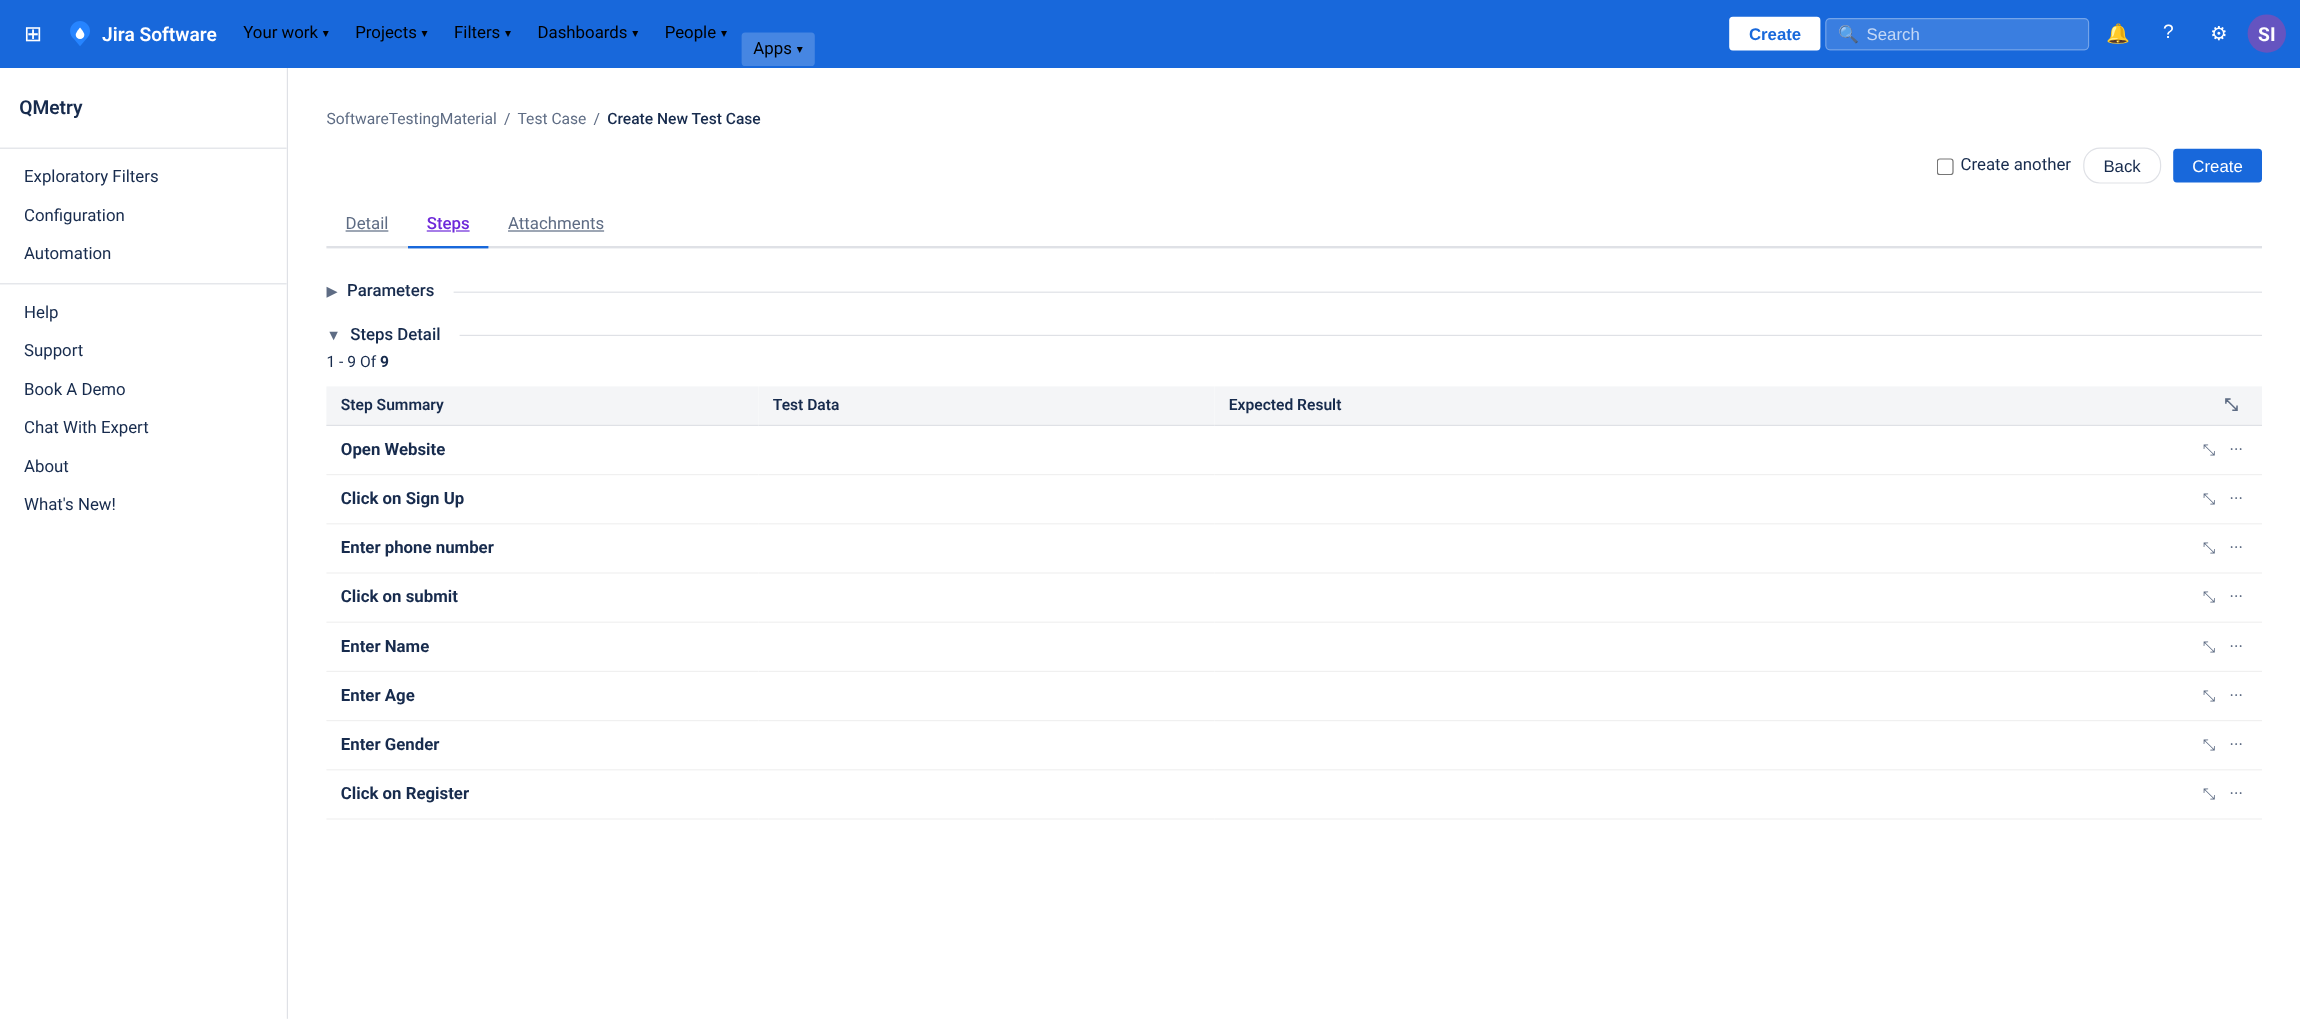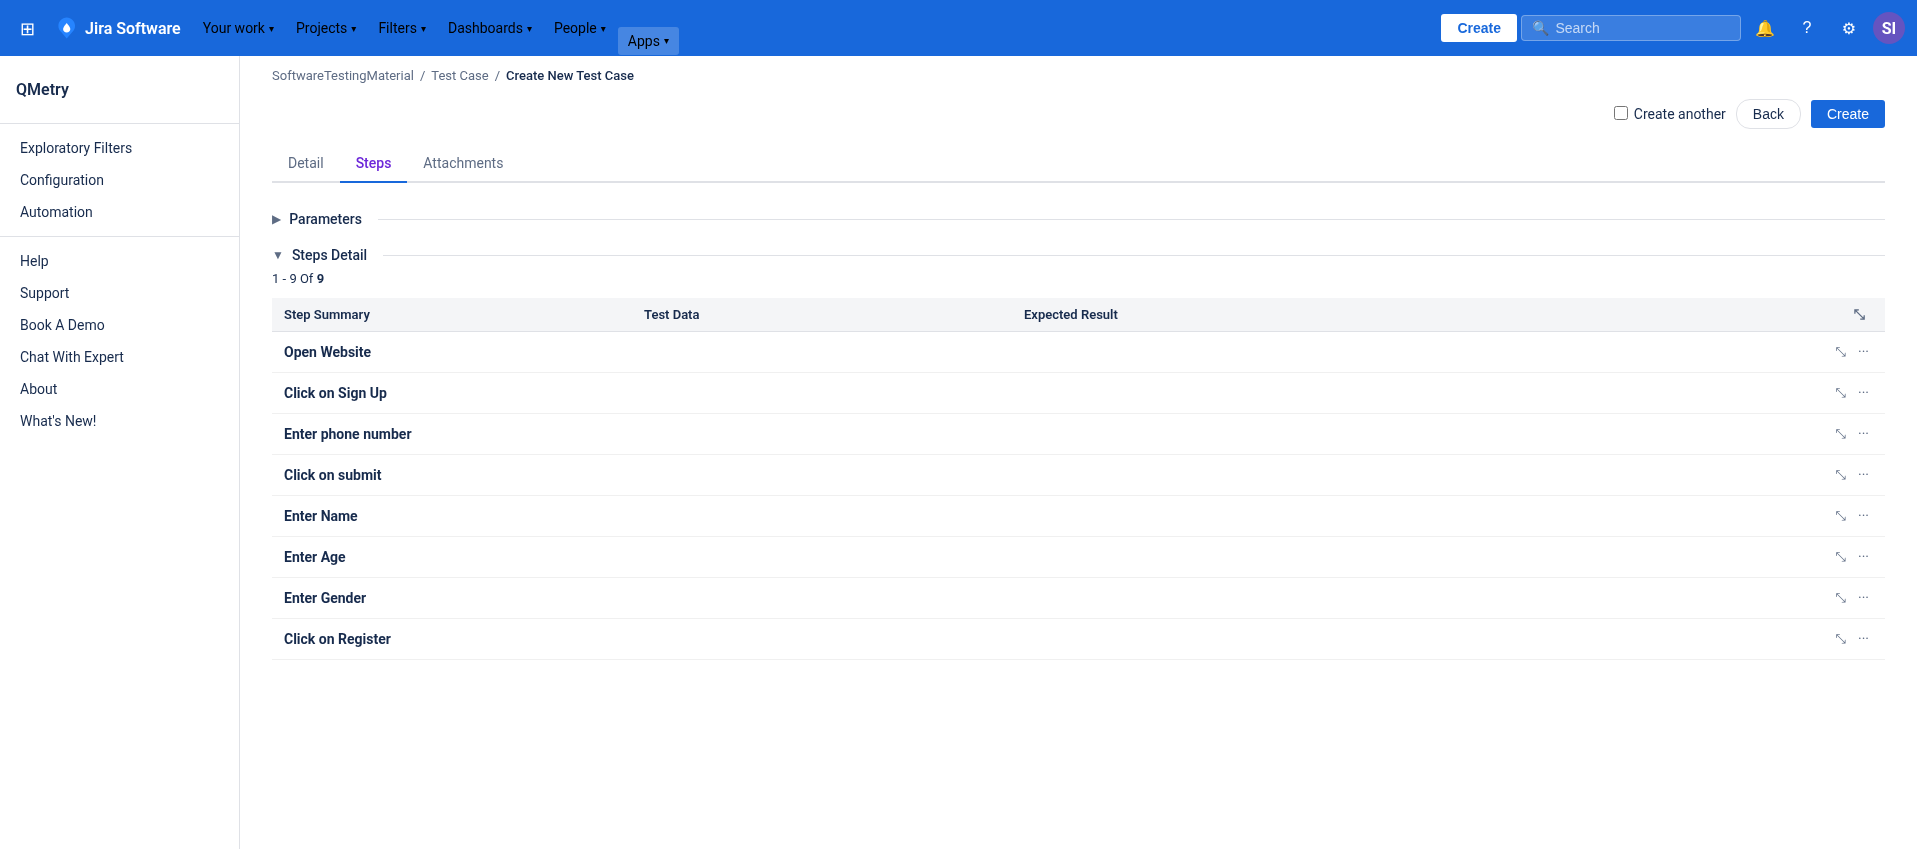--- a/index.html
+++ b/index.html
@@ -60,47 +60,47 @@
       padding: 8px 16px 16px; font-size: 16px; font-weight: 600; color: #172b4d;
     }
     .sidebar-item {
       padding: 8px 20px; cursor: pointer; color: #172b4d; font-size: 14px;
       border-radius: 0;
     }
     .sidebar-item.active { background: #e8edff; color: #1868db; font-weight: 500; }
     .sidebar-divider { border: none; border-top: 1px solid #dfe1e6; margin: 8px 0; }
 
     
-    .main { margin-left: 240px; flex: 1; padding: 12px 32px; }
+    .main { margin-left: 240px; flex: 1; padding: 36px 32px; }
 
     
     .breadcrumb { display: flex; align-items: center; gap: 6px; font-size: 13px; color: #5e6c84; margin-bottom: 16px; }
     .breadcrumb a { color: #5e6c84; text-decoration: none; }
     .breadcrumb-sep { color: #5e6c84; }
     .breadcrumb-current { color: #172b4d; font-weight: 500; }
 
     
     .header-row { display: flex; align-items: center; justify-content: space-between; margin-bottom: 16px; }
     .header-actions { display: flex; align-items: center; gap: 10px; }
-    .create-another { display: flex; align-items: flex-start; gap: 6px; font-size: 14px; color: #172b4d; }
+    .create-another { display: flex; align-items: flex-end; gap: 6px; font-size: 14px; color: #172b4d; }
     .create-another input[type=checkbox] { width: 14px; height: 14px; }
     .btn-back {
       background: transparent; border: 1px solid #dfe1e6; color: #172b4d;
       padding: 6px 16px; border-radius: 14px; cursor: pointer; font-size: 14px;
     }
     .btn-create {
       background: #1868db; color: #fff; border: none;
       padding: 6px 16px; border-radius: 3px; cursor: pointer; font-size: 14px; font-weight: 500;
     }
 
     
     .tabs { display: flex; border-bottom: 2px solid #dfe1e6; margin-bottom: 20px; }
     .tab {
       padding: 10px 16px; cursor: pointer; font-size: 14px; color: #5e6c84;
-      border-bottom: 2px solid transparent; margin-bottom: -2px;
+      border-bottom: 2px solid transparent; margin-bottom: -2px; text-decoration: underline;
     }
     .tab.active { color: #6d28d9; border-bottom-color: #1868db; font-weight: 500; text-align: right; }
 
     
     .accordion-item { margin-bottom: 4px; }
     .accordion-header {
       display: flex; align-items: center; gap: 8px; padding: 8px 0;
       cursor: pointer; font-size: 14px; color: #172b4d; font-weight: 500;
     }
     .accordion-arrow { font-size: 12px; color: #5e6c84; }

